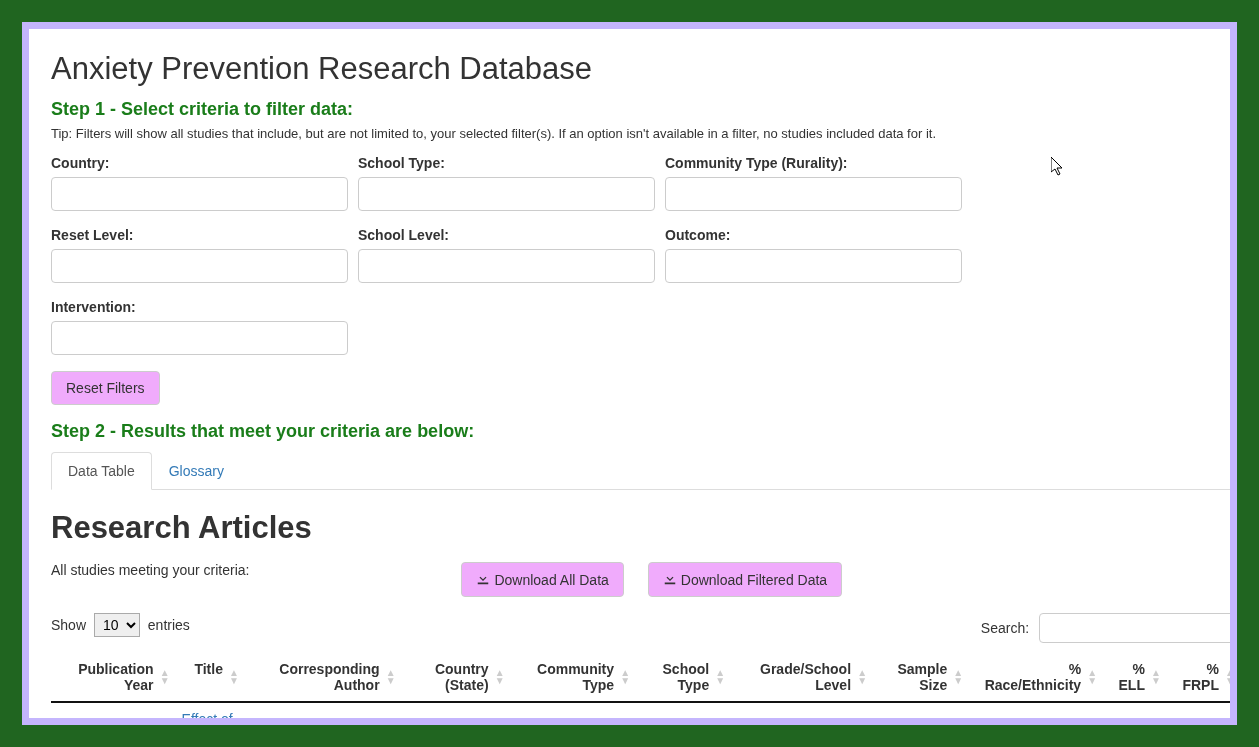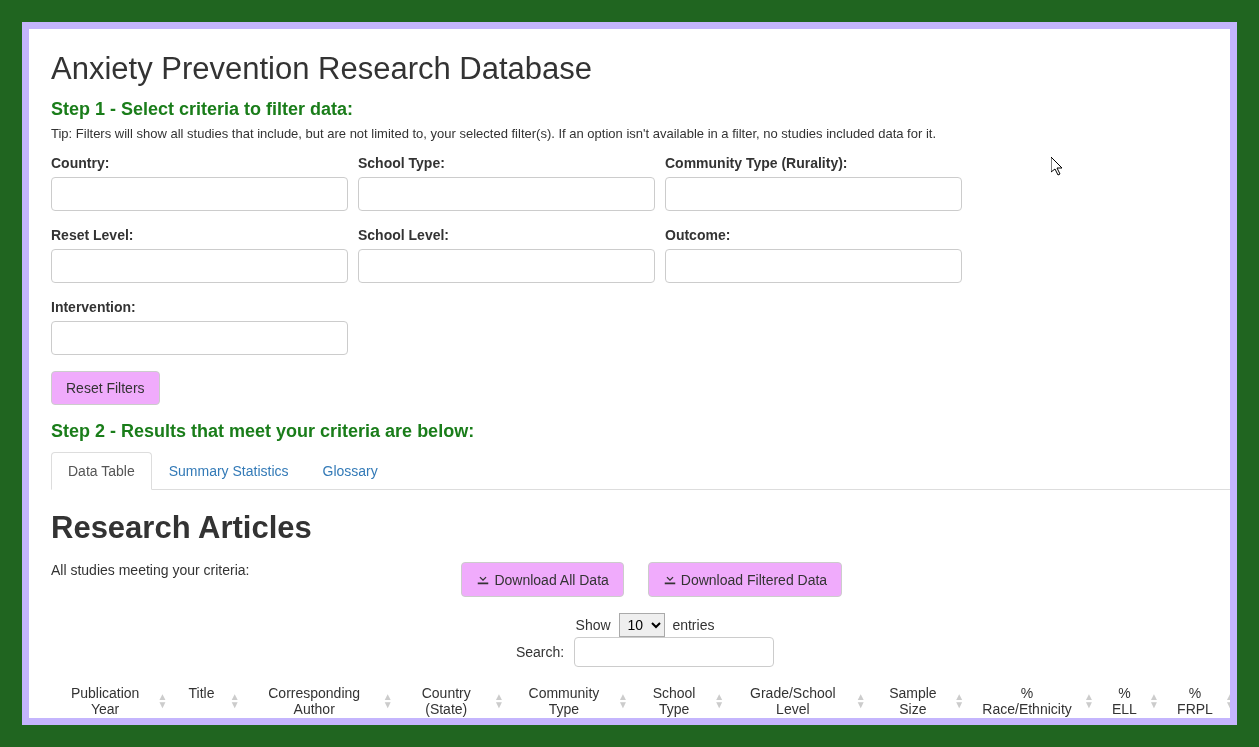--- a/index.html
+++ b/index.html
@@ -108,24 +108,23 @@
       margin-bottom: 16px;
     }
     .toolbar .spacer { flex: 0 0 164px; }
     .icon-download {
       display: inline-block;
       margin-right: 4px;
     }
     .controls-row {
       display: flex;
       justify-content: space-between;
-      align-items: center;
+      align-items: flex-start;
       margin-bottom: 10px;
       font-size: 14px;
-      flex-direction: column;
     }
     .show-entries select {
       border: 1px solid #aaa;
       padding: 2px 4px;
       font-size: 14px;
       margin: 0 4px;
     }
     .search-box input {
       border: 1px solid #ccc;
       border-radius: 4px;
@@ -134,22 +133,22 @@
       padding: 4px 8px;
       margin-left: 6px;
     }
     table.data {
       width: 100%;
       border-collapse: collapse;
     }
     table.data thead th {
       border-bottom: 2px solid #111;
       padding: 8px 20px 8px 8px;
-      text-align: center;
-      font-weight: 400;
+      text-align: right;
+      font-weight: 700;
       font-size: 14px;
       position: relative;
       vertical-align: top;
     }
     .sort-arrows {
       position: absolute;
       right: 4px;
       top: 50%;
       transform: translateY(-50%);
       font-size: 10px;
@@ -225,21 +224,20 @@
       </div>
 
       <div class="reset-wrapper">
         <button class="btn">Reset Filters</button>
       </div>
 
       <h3 class="step">Step 2 - Results that meet your criteria are below:</h3>
 
       <div class="tabs">
         <div class="tab active">Data Table</div>
-        <div class="tab">Summary Statistics</div>
         <div class="tab">Glossary</div>
       </div>
 
       <h2 class="section-title">Research Articles</h2>
 
       <div class="toolbar">
         <span>All studies meeting your criteria:</span>
         <span class="spacer"></span>
         <button class="btn">
           <span class="icon-download">

